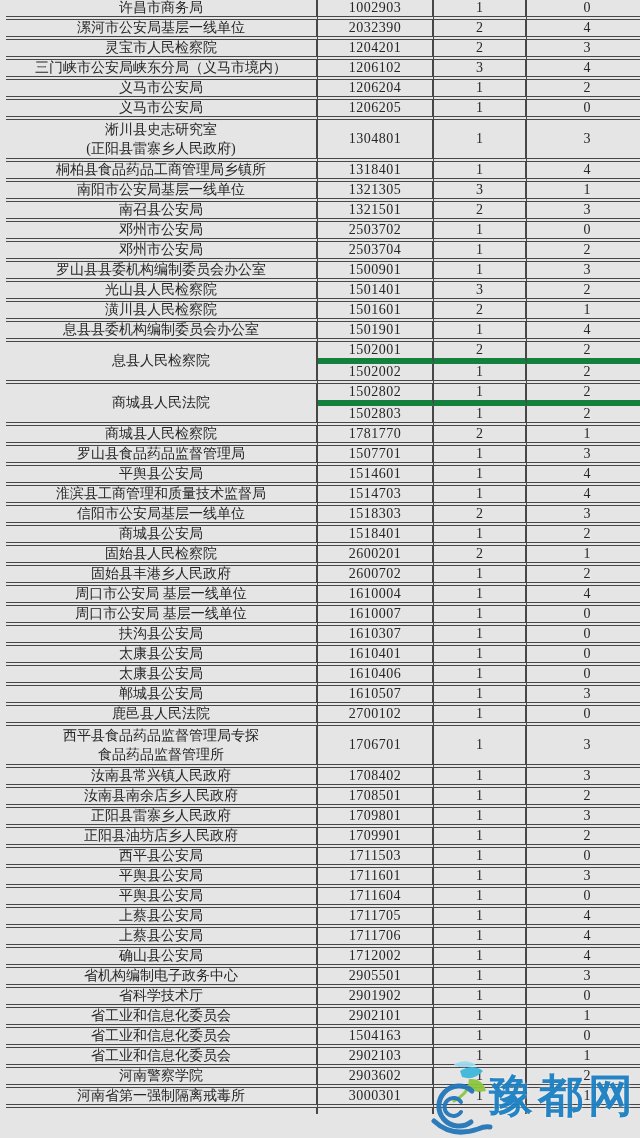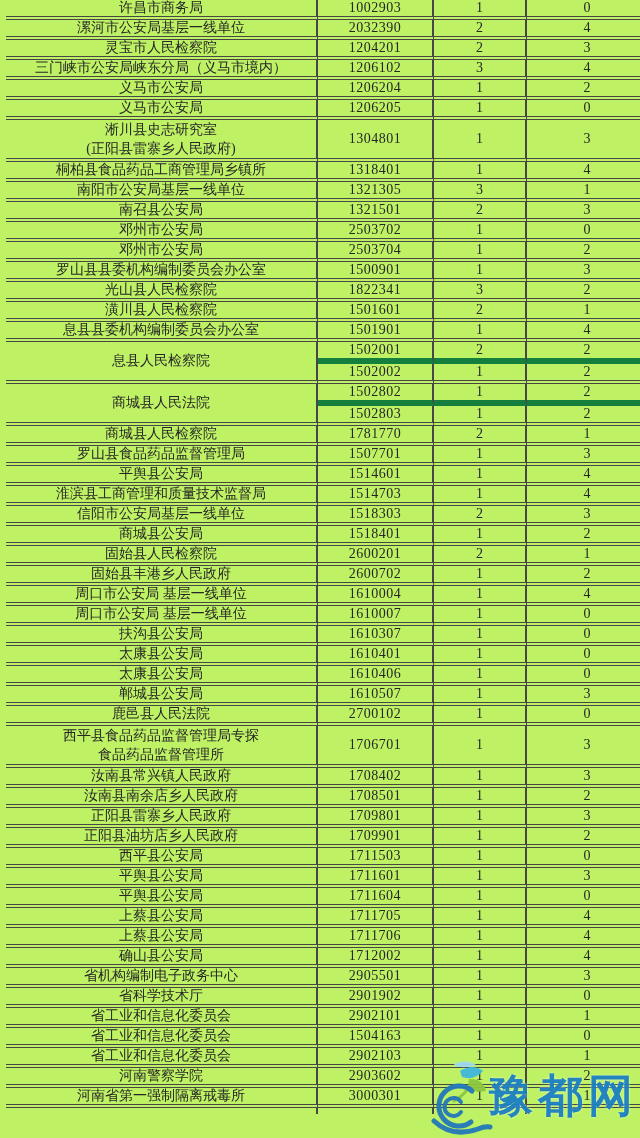--- a/index.html
+++ b/index.html
@@ -3,21 +3,21 @@
 <meta charset="utf-8">
 <style>
   html,body{margin:0;padding:0;}
   body{
     width:640px;height:1138px;
     background:#fdfdfd;
     font-family:"Liberation Serif","DejaVu Serif",serif;
     position:relative;overflow:hidden;
     color:#262626;
   }
-  #page{position:absolute;inset:0;background:#bef264;}
+  #page{position:absolute;inset:0;background:#e5e5e5;}
   table.orgtbl{
     position:absolute;left:6px;top:0;
     border-collapse:separate;border-spacing:0;
     table-layout:fixed;width:637px;
   }
   .orgtbl td{
     padding:0;margin:0;
     text-align:center;vertical-align:middle;
     font-size:14px;line-height:16px;
     border-bottom:4px double #474747;
@@ -128,21 +128,21 @@
           <td class="c-b">2</td>
         </tr>
         <tr style="height: 16.5px;">
           <td class="c-name" rowspan="1">罗山县县委机构编制委员会办公室</td>
           <td class="c-code">1500901</td>
           <td class="c-a">1</td>
           <td class="c-b">3</td>
         </tr>
         <tr style="height: 16.5px;">
           <td class="c-name" rowspan="1">光山县人民检察院</td>
-          <td class="c-code">1822341</td>
+          <td class="c-code">1501401</td>
           <td class="c-a">3</td>
           <td class="c-b">2</td>
         </tr>
         <tr style="height: 16.5px;">
           <td class="c-name" rowspan="1">潢川县人民检察院</td>
           <td class="c-code">1501601</td>
           <td class="c-a">2</td>
           <td class="c-b">1</td>
         </tr>
         <tr style="height: 16.5px;">

